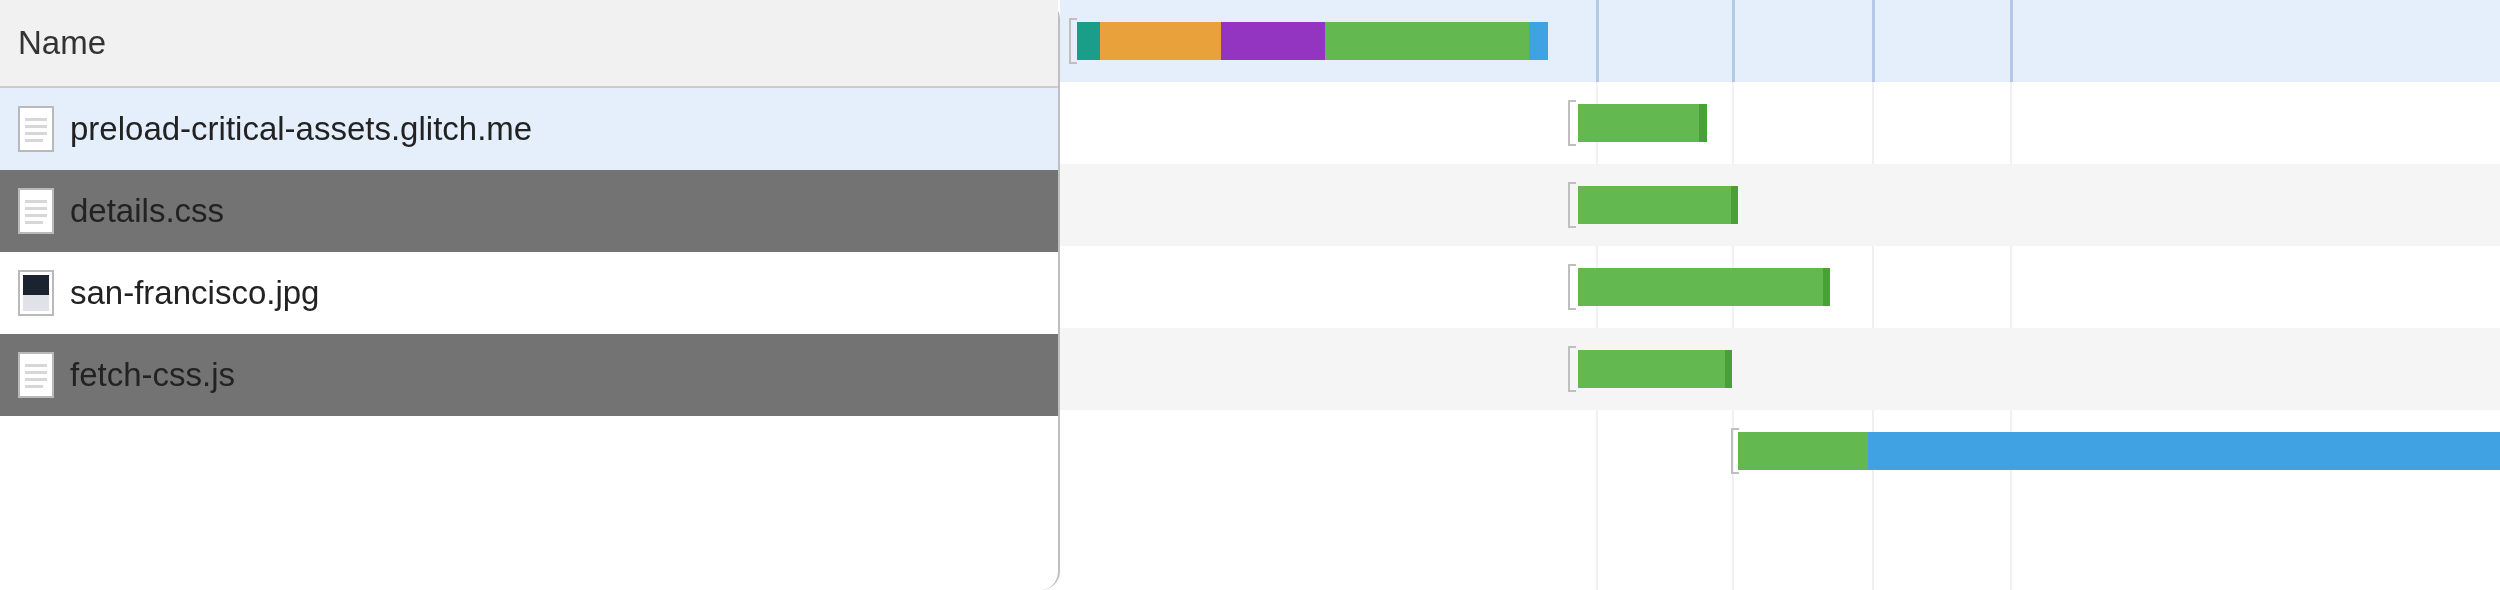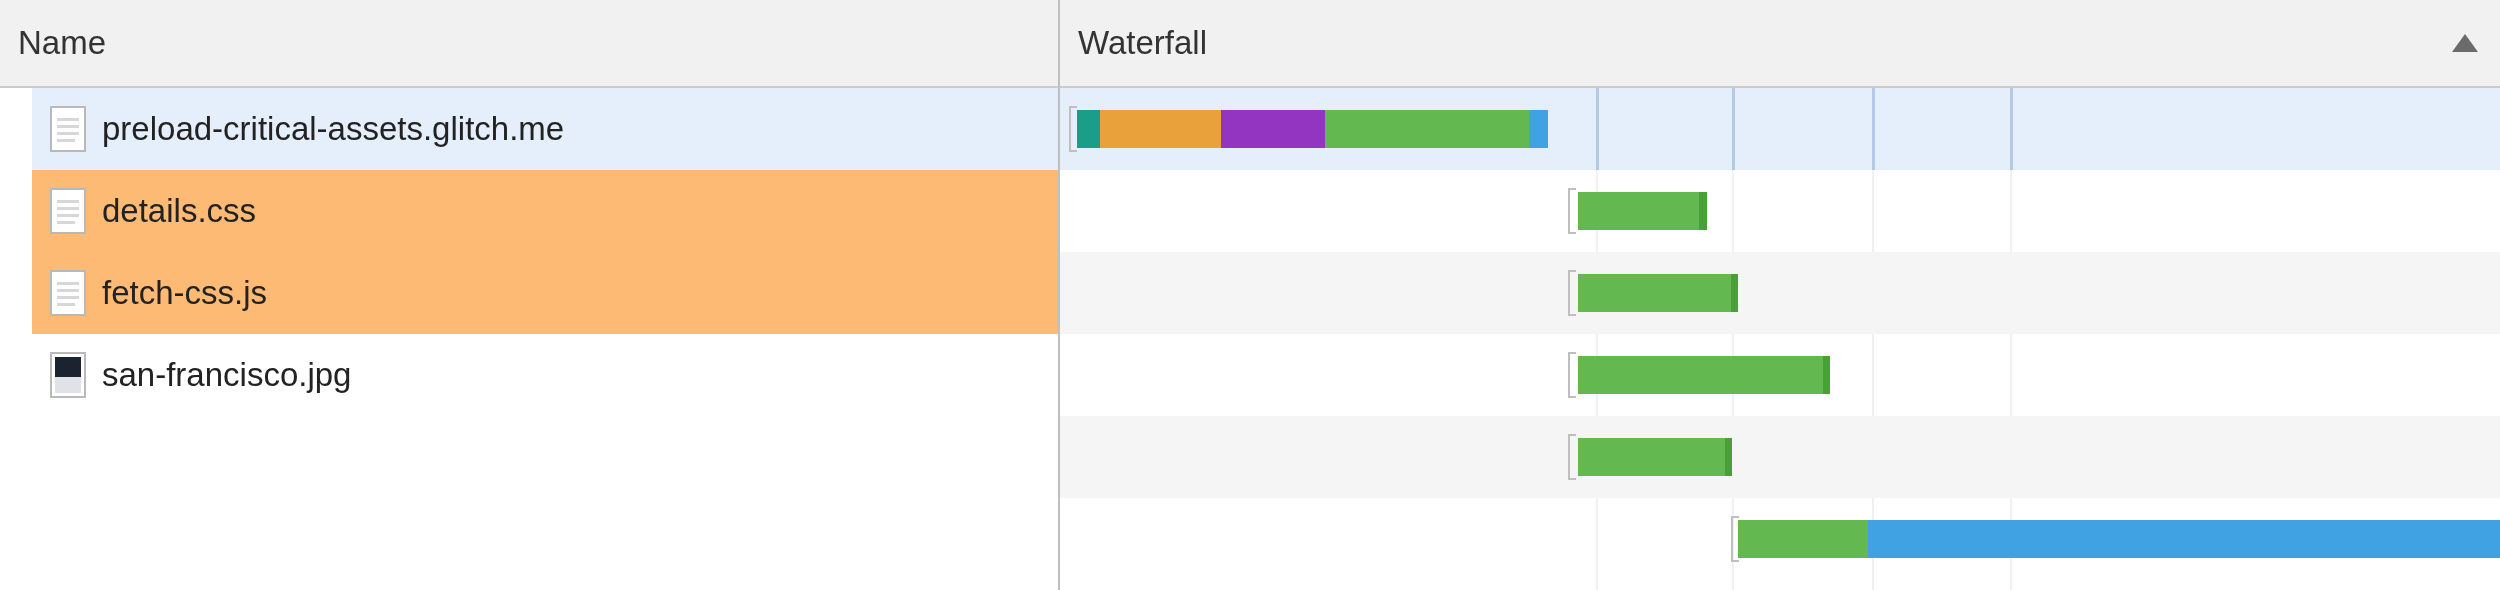--- a/index.html
+++ b/index.html
@@ -1,27 +1,27 @@
 <!DOCTYPE html>
 <html><head>
 <meta charset="utf-8">
 <style>
   * { box-sizing: border-box; margin: 0; padding: 0; }
   html, body { width: 2500px; height: 590px; font-family: "Helvetica Neue", Arial, sans-serif; font-size: 33px; color: #222; background: #fff; overflow: hidden; }
   .panel { display: flex; width: 100%; height: 100%; }
   .col { display: flex; flex-direction: column; }
-  .col-name { flex: 0 0 1060px; border-right: 2px solid #bfbfbf; }
+  .col-name { flex: 0 0 1060px; border-right: 2px solid #bfbfbf; border-radius: 19px; }
   .col-waterfall { flex: 1 1 auto; position: relative; }
   .header { height: 88px; background: #f1f1f1; border-bottom: 2px solid #ccc; display: flex; align-items: center; padding: 0 18px; color: #333; position: relative; }
   .header.sort { justify-content: space-between; padding-right: 22px; }
   .sort-arrow { width: 0; height: 0; border-left: 13px solid transparent; border-right: 13px solid transparent; border-bottom: 18px solid #6b6b6b; }
-  .rows { display: flex; flex-direction: column; padding-left: 32px; }
+  .rows { display: flex; flex-direction: column; }
   .row { height: 82px; display: flex; align-items: center; padding: 0 18px; gap: 16px; }
   .row.selected { background: #e4effb; }
-  .row.even { background: #fdba74; }
+  .row.even { background: #737373; }
   .icon { width: 36px; height: 46px; flex: 0 0 36px; border: 2px solid #b9b9b9; background: #fff; position: relative; }
   .icon.doc::before,
   .icon.doc::after { content: ""; position: absolute; left: 5px; right: 5px; height: 3px; background: #d7d7d7; }
   .icon.doc::before { top: 10px; box-shadow: 0 7px 0 #d7d7d7, 0 14px 0 #d7d7d7; }
   .icon.doc::after { top: 31px; width: 55%; }
   .icon.img { padding: 3px; }
   .icon.img .thumb { width: 100%; height: 100%; background: linear-gradient(#1b2230 55%, #dfe3e8 55%); }
   .icon.blank {  }
   .name-text { white-space: nowrap; }
   
@@ -48,38 +48,34 @@
     </div>
     <div class="rows" id="name-rows">
         <div class="row selected">
           <div class="icon doc"></div>
           <span class="name-text">preload-critical-assets.glitch.me</span>
         </div>
         <div class="row even">
           <div class="icon doc"></div>
           <span class="name-text">details.css</span>
         </div>
-        <div class="row even">
-          <div class="icon doc"></div>
-          <span class="name-text">fetch-css.js</span>
-        </div>
         <div class="row">
           <div class="icon img">
             <div class="thumb"></div>
           </div>
           <span class="name-text">san-francisco.jpg</span>
         </div>
+        <div class="row even">
+          <div class="icon doc"></div>
+          <span class="name-text">fetch-css.js</span>
+        </div>
       </div>
   </div>
 
   <div class="col col-waterfall">
-    <div class="header sort">
-      <span>Waterfall</span>
-      <span class="sort-arrow"></span>
-    </div>
     <div class="wf-body">
       <div class="gridlines" id="gridlines">
           <div class="gline" style="left: 37.2%;"></div>
           <div class="gline" style="left: 46.7%;"></div>
           <div class="gline" style="left: 56.4%;"></div>
           <div class="gline" style="left: 66%;"></div>
         </div>
       <div class="wrows" id="wf-rows">
           <div class="wrow selected">
             <div class="overlap" style="left: 37.2%;"></div>

